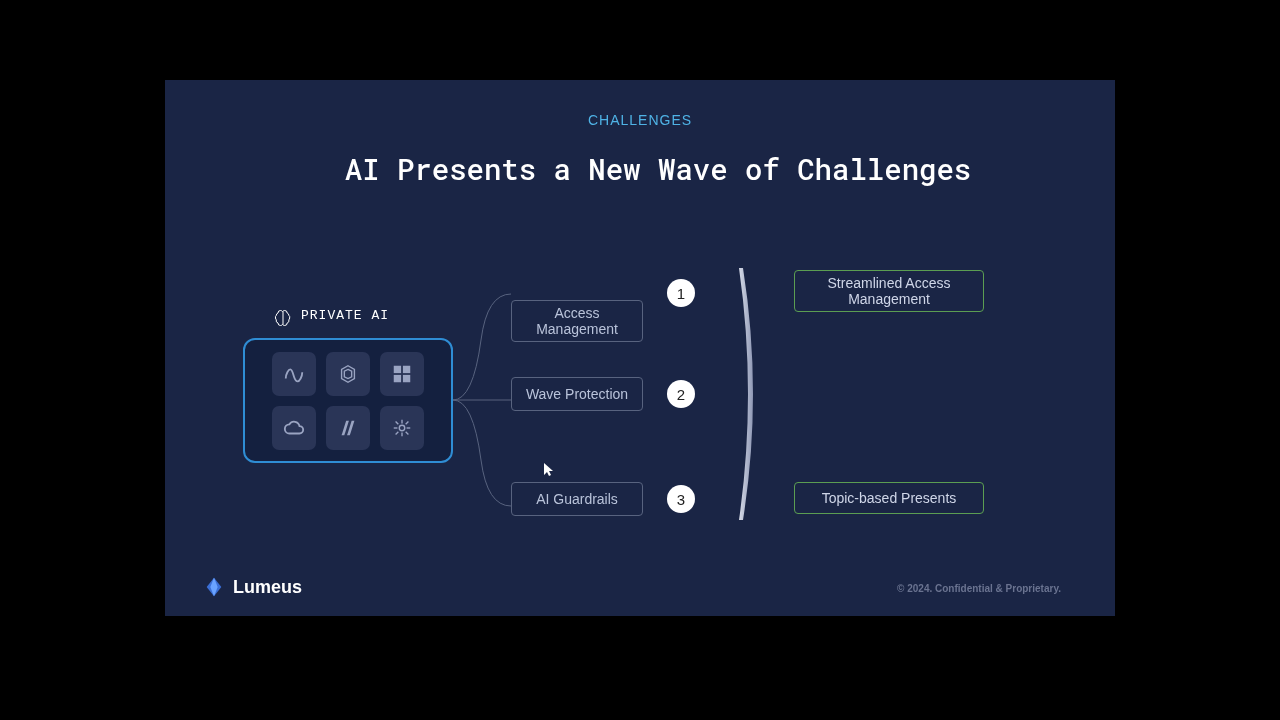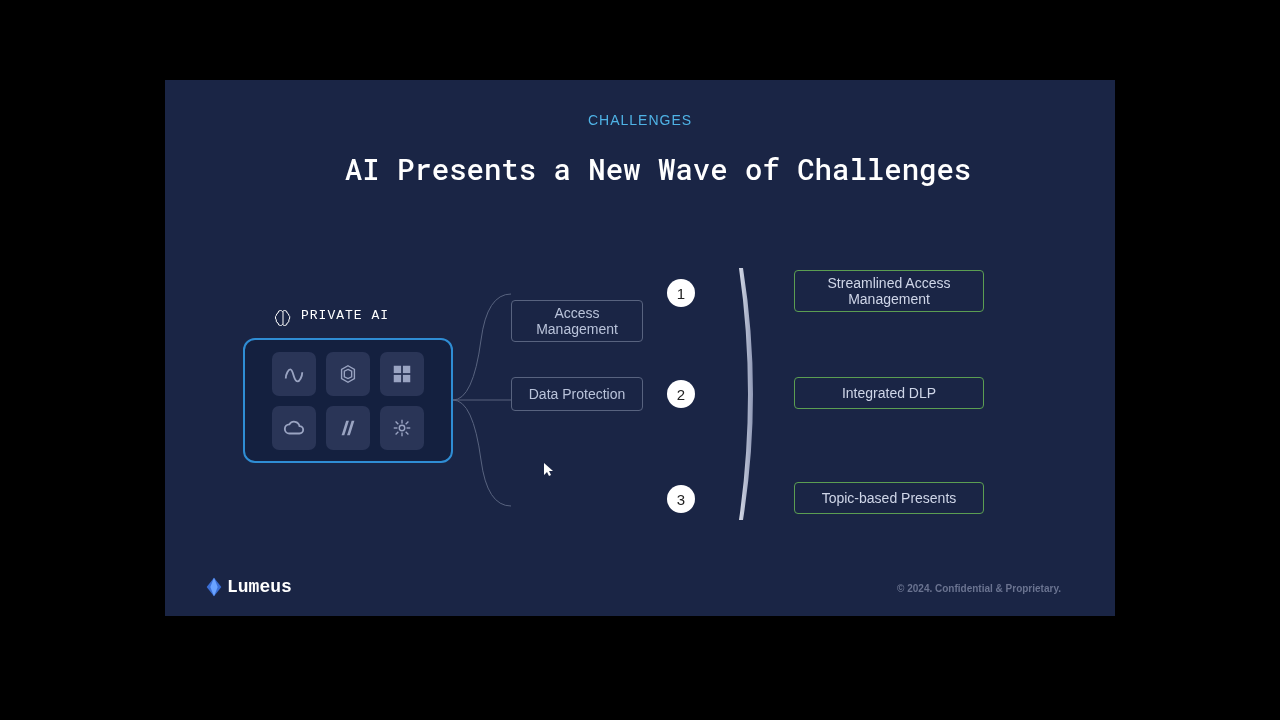--- a/index.html
+++ b/index.html
@@ -113,23 +113,23 @@
   }
   .arrow-divider {
     position: absolute;
     left: 574px; top: 188px;
     width: 26px; height: 252px;
     pointer-events: none;
   }
   .footer-logo {
     position: absolute;
     left: 38px; bottom: 18px;
-    display: flex; align-items: center; gap: 2px;
+    display: flex; align-items: center; gap: 8px;
     color: #fff;
-    font-family: Liberation Mono, monospace;
+    font-family: Liberation Sans, sans-serif;
     font-size: 18px;
     font-weight: 600;
   }
   .footer-logo-icon { width: 22px; height: 22px; }
   .footer-copy {
     position: absolute;
     right: 54px; bottom: 22px;
     color: #6a7390;
     font-family: -apple-system, BlinkMacSystemFont, "Segoe UI", Arial, sans-serif;
     font-size: 10px;
@@ -207,43 +207,43 @@
   <svg class="connector" viewBox="0 0 58 240">
     <path d="M0 120 Q20 120 28 60 Q34 14 58 14" fill="none" stroke="#58637f" stroke-width="1"></path>
     <path d="M0 120 L58 120" fill="none" stroke="#58637f" stroke-width="1"></path>
     <path d="M0 120 Q20 120 28 180 Q34 226 58 226" fill="none" stroke="#58637f" stroke-width="1"></path>
   </svg>
 
   <div id="ch0" class="challenge-box">
       <span>Access Management</span>
     </div>
   <div id="ch1" class="challenge-box">
-      <span>Data Protection</span>
+      <span>Wave Protection</span>
+    </div>
+  <div id="ch2" class="challenge-box">
+      <span>AI Guardrails</span>
     </div>
 
   <div id="nc0" class="num-circle">1</div>
   <div id="nc1" class="num-circle">2</div>
   <div id="nc2" class="num-circle">3</div>
 
   <svg class="arrow-divider" viewBox="0 0 26 252">
     <defs>
       <linearGradient id="g" x1="0" y1="0" x2="1" y2="0">
         <stop offset="0" stop-color="#d6dbe8"></stop>
           <stop offset="1" stop-color="#8f98b5"></stop>
       </linearGradient>
     </defs>
     <path d="M4 0 Q24 126 4 252 L0 252 Q18 126 0 0 Z" fill="url(#g)"></path>
   </svg>
 
   <div id="so0" class="solution-box">
       <span>Streamlined Access Management</span>
     </div>
-  <div id="so1" class="solution-box">
-      <span>Integrated DLP</span>
-    </div>
   <div id="so2" class="solution-box">
       <span>Topic-based Presents</span>
     </div>
 
   <div class="footer-logo">
     <svg class="footer-logo-icon" viewBox="0 0 24 24">
       <path d="M12 2 L20 12 L12 22 L4 12 Z" fill="#3b6fd6"></path>
       <path d="M12 2 L16 12 L12 22 L8 12 Z" fill="#6aa3ff"></path>
     </svg>
     <span>Lumeus</span>

